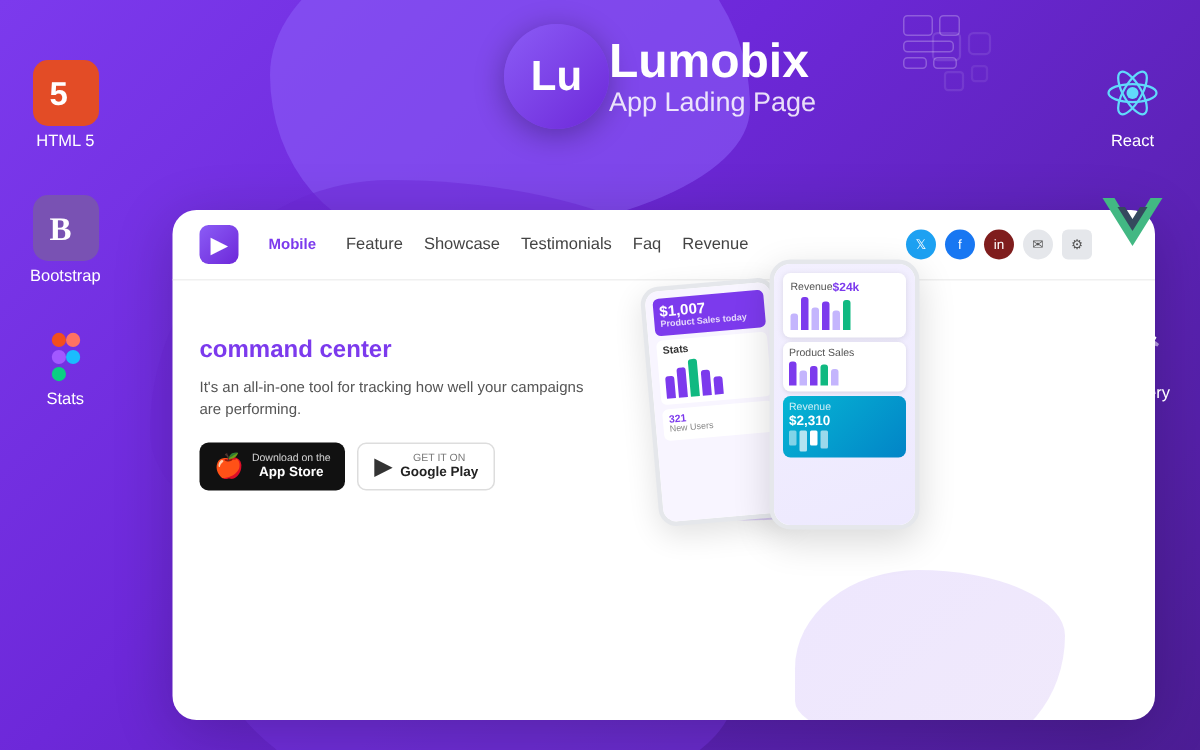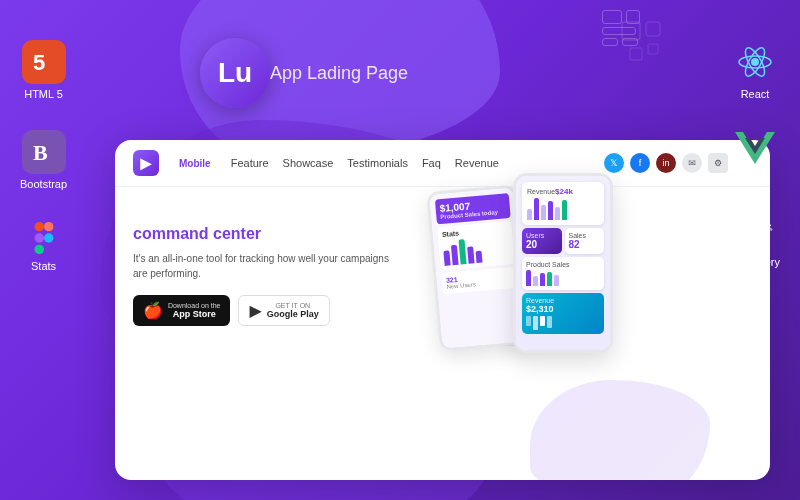--- a/index.html
+++ b/index.html
@@ -101,26 +101,27 @@
       position: absolute;
       left: 150px;
       bottom: 20px;
       z-index: 1;
       opacity: 0.4;
     }
 
     
     .header-area {
       position: absolute;
-      top: 38px;
+      top: 16px;
       left: 200px;
       right: 120px;
       z-index: 10;
       display: flex;
       align-items: center;
+      justify-content: center;
     }
     .logo-circle {
       width: 70px;
       height: 70px;
       border-radius: 50%;
       background: linear-gradient(135deg, #8b5cf6, #6d28d9);
       display: flex;
       align-items: center;
       justify-content: center;
       color: white;
@@ -520,20 +521,21 @@
       <div class="dot"></div>
       <div class="dot"></div>
   </div>
 </div>
 
 <div class="header-area">
   <div class="logo-circle">
     <span>Lu</span>
   </div>
   <div class="header-text">
+    <div class="app-name">Lumobix</div>
     <div class="app-subtitle">App Lading Page</div>
   </div>
 </div>
 
 <div class="preview-card">
 
   <div class="card-nav">
     <div class="card-logo">▶</div>
     <div class="mobile-label">Mobile</div>
     <div class="card-nav-links">
@@ -613,30 +615,20 @@
             </div>
             <div style="display:flex;gap:2px;align-items:flex-end;height:22px;">
               <div style="width:5px;background:#c4b5fd;height:50%;border-radius:2px 2px 0 0;"></div>
               <div style="width:5px;background:#7c3aed;height:100%;border-radius:2px 2px 0 0;"></div>
               <div style="width:5px;background:#c4b5fd;height:70%;border-radius:2px 2px 0 0;"></div>
               <div style="width:5px;background:#7c3aed;height:85%;border-radius:2px 2px 0 0;"></div>
               <div style="width:5px;background:#c4b5fd;height:60%;border-radius:2px 2px 0 0;"></div>
               <div style="width:5px;background:#10b981;height:90%;border-radius:2px 2px 0 0;"></div>
             </div>
           </div>
-          <div style="display:flex;gap:3px;">
-            <div style="background:linear-gradient(135deg,#7c3aed,#4c1d95);border-radius:5px;padding:4px;color:white;flex:1;">
-              <div style="font-size:7px;opacity:0.8;">Users</div>
-              <div style="font-size:10px;font-weight:700;">20</div>
-            </div>
-            <div style="background:white;border-radius:5px;padding:4px;flex:1;box-shadow:0 1px 3px rgba(0,0,0,0.1);">
-              <div style="font-size:7px;color:#555;">Sales</div>
-              <div style="font-size:10px;font-weight:700;color:#7c3aed;">82</div>
-            </div>
-          </div>
           <div style="background:white;border-radius:5px;padding:4px;box-shadow:0 1px 3px rgba(0,0,0,0.1);">
             <div style="font-size:7px;color:#555;margin-bottom:2px;">Product Sales</div>
             <div style="display:flex;gap:2px;align-items:flex-end;height:16px;">
               <div style="width:5px;background:#7c3aed;height:100%;border-radius:2px 2px 0 0;"></div>
               <div style="width:5px;background:#c4b5fd;height:60%;border-radius:2px 2px 0 0;"></div>
               <div style="width:5px;background:#7c3aed;height:80%;border-radius:2px 2px 0 0;"></div>
               <div style="width:5px;background:#10b981;height:90%;border-radius:2px 2px 0 0;"></div>
               <div style="width:5px;background:#c4b5fd;height:70%;border-radius:2px 2px 0 0;"></div>
             </div>
           </div>

